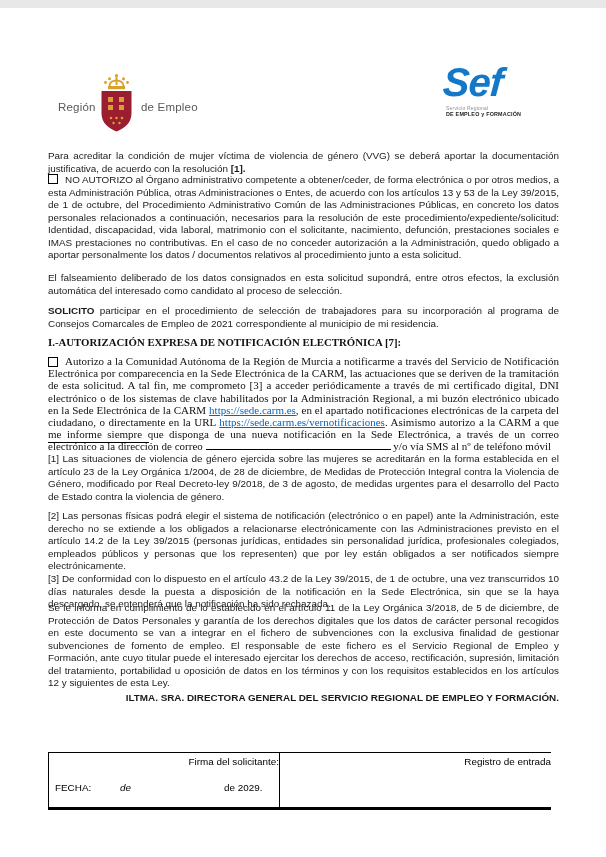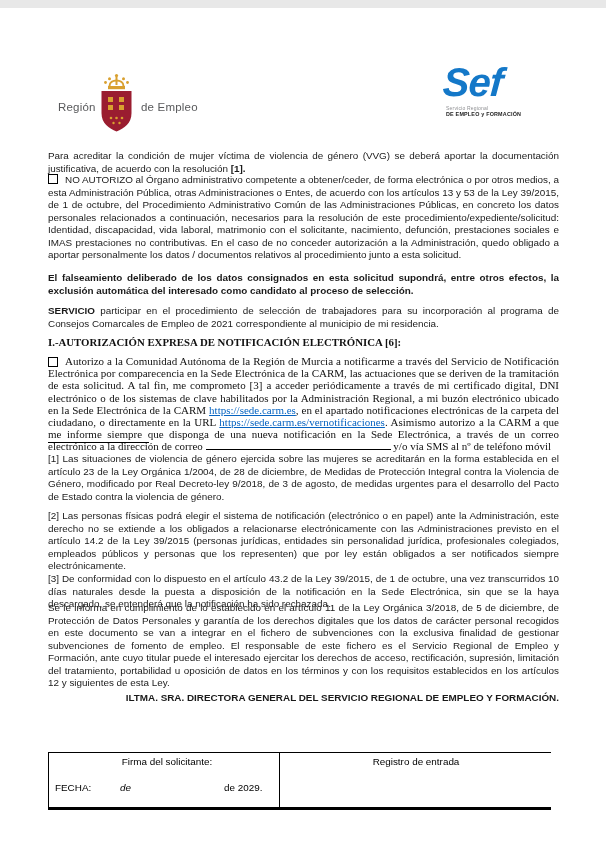--- a/index.html
+++ b/index.html
@@ -26,21 +26,21 @@
   .sef-word { font-size:40px; line-height:40px; font-weight:bold; font-style:italic; letter-spacing:-1px; }
   .sef-sub1 { font-size:5px; color:#8f9093; letter-spacing:0.2px; }
   .sef-sub2 { font-size:5.4px; color:#1d1d1d; font-weight:bold; letter-spacing:0.2px; }
   
   .sig-table {
     left:48px; top:744px; width:503px; height:58px;
     border-top:1.5px solid #000; border-bottom:3px solid #000; border-left:1.2px solid #000;
   }
   .sig-left { position:absolute; left:0; top:0; bottom:0; width:231px; border-right:1.3px solid #000; }
   .sig-right { position:absolute; left:232px; top:0; bottom:0; right:0; }
-  .cell-label { font-size:9.9px; line-height:12px; text-align:center; }
+  .cell-label { font-size:9.9px; line-height:12px; text-align:right; }
   .fecha-row { position:absolute; bottom:13px; left:0; right:0; height:12px; }
 </style>
 </head>
 <body>
 
 <div class="page">
 
   <div class="abs" style="left:58px; top:89px;">
     <span class="logo-gray">Región</span>
   </div>
@@ -82,27 +82,27 @@
   <div class="abs sef-sub2" style="left:446px; top:103px;">DE EMPLEO y FORMACIÓN</div>
 
   <div class="abs para sans" style="top:142px;">
     <span>Para acreditar la condición de mujer víctima de violencia de género (VVG) se deberá aportar la documentación justificativa, de acuerdo con la resolución </span><span class="b">[1].</span>
   </div>
 
   <div class="abs para sans" style="top:166px;">
     <span class="checkbox"></span><span>NO AUTORIZO al Órgano administrativo competente a obtener/ceder, de forma electrónica o por otros medios, a esta Administración Pública, otras Administraciones o Entes, de acuerdo con los artículos 13 y 53 de la  Ley 39/2015, de 1 de octubre, del Procedimiento Administrativo Común de las Administraciones Públicas, en concreto los datos personales relacionados a continuación, necesarios para la resolución de este procedimiento/expediente/solicitud: Identidad, discapacidad, vida laboral, matrimonio con el solicitante, nacimiento, defunción, prestaciones sociales e IMAS prestaciones no contributivas. En el caso de no conceder autorización a la Administración, quedo obligado a aportar personalmente los datos / documentos relativos al procedimiento junto a esta solicitud.</span>
   </div>
 
-  <div class="abs para sans" style="top:264px;font-weight:bold;">El falseamiento deliberado de los datos consignados en esta solicitud supondrá, entre otros efectos, la exclusión automática del interesado como candidato al proceso de selección.</div>
+  <div class="abs para sans" style="top:264px;">El falseamiento deliberado de los datos consignados en esta solicitud supondrá, entre otros efectos, la exclusión automática del interesado como candidato al proceso de selección.</div>
 
   <div class="abs para sans" style="top:297px;">
-    <span class="b">SERVICIO</span><span> participar en el procedimiento de selección de trabajadores para su incorporación al programa de Consejos Comarcales de Empleo de 2021 correspondiente al municipio de mi residencia.</span>
+    <span class="b">SOLICITO</span><span> participar en el procedimiento de selección de trabajadores para su incorporación al programa de Consejos Comarcales de Empleo de 2021 correspondiente al municipio de mi residencia.</span>
   </div>
 
-  <div class="abs para serif b" style="top:328px; font-size:10.8px; text-align:left;">I.-AUTORIZACIÓN EXPRESA DE NOTIFICACIÓN ELECTRÓNICA [6]:</div>
+  <div class="abs para serif b" style="top:328px; font-size:10.8px; text-align:left;">I.-AUTORIZACIÓN EXPRESA DE NOTIFICACIÓN ELECTRÓNICA [7]:</div>
 
   <div class="abs para serif" style="top:347px;">
     <span class="checkbox" style="vertical-align:-2px;"></span><span>Autorizo a la Comunidad Autónoma de la Región de Murcia a notificarme a través del Servicio de Notificación Electrónica por comparecencia en la Sede Electrónica de la CARM, las actuaciones que se deriven de la tramitación de esta solicitud. A tal fin, me comprometo [3] a acceder periódicamente a través de mi certificado digital, DNI electrónico o de los sistemas de clave habilitados por la Administración Regional, a mi buzón electrónico ubicado en la Sede Electrónica de la CARM </span><span class="link">https://sede.carm.es</span><span>, en el apartado notificaciones electrónicas de la carpeta del ciudadano, o directamente en la URL </span><span class="link">https://sede.carm.es/vernotificaciones</span><span>. Asimismo autorizo a la CARM a que me informe siempre que disponga de una nueva notificación en la Sede Electrónica, a través de un correo electrónico a la dirección de correo </span><span class="blank" style="width:185px;"></span><span> y/o vía SMS al nº de teléfono móvil</span>
   </div>
 
   <div class="abs sep-line" style="left:48px; top:434px; width:101px;"></div>
 
   <div class="abs para sans" style="top:445px;">[1] Las situaciones de violencia de género ejercida sobre las mujeres se acreditarán en la forma establecida en el artículo 23 de la Ley Orgánica 1/2004, de 28 de diciembre, de Medidas de Protección Integral contra la Violencia de Género, modificado por Real Decreto-ley 9/2018, de 3 de agosto, de medidas urgentes para el desarrollo del Pacto de Estado contra la violencia de género.</div>
   <div class="abs para sans" style="top:502px;"> [2] Las personas físicas podrá elegir el sistema de notificación (electrónico o en papel) ante la Administración, este derecho no se extiende a los obligados a relacionarse electrónicamente con las Administraciones previsto en el artículo 14.2 de la Ley 39/2015 (personas jurídicas, entidades sin personalidad jurídica, profesionales colegiados, empleados públicos y personas que los representen) que por ley están obligados a ser notificados siempre electrónicamente.</div>
   <div class="abs para sans" style="top:565px;">[3] De conformidad con lo dispuesto en el artículo 43.2 de la Ley 39/2015, de 1 de octubre, una vez transcurridos 10 días naturales desde la puesta a disposición de la notificación en la Sede Electrónica, sin que se la haya descargado, se entenderá que la notificación ha sido  rechazada.</div>

